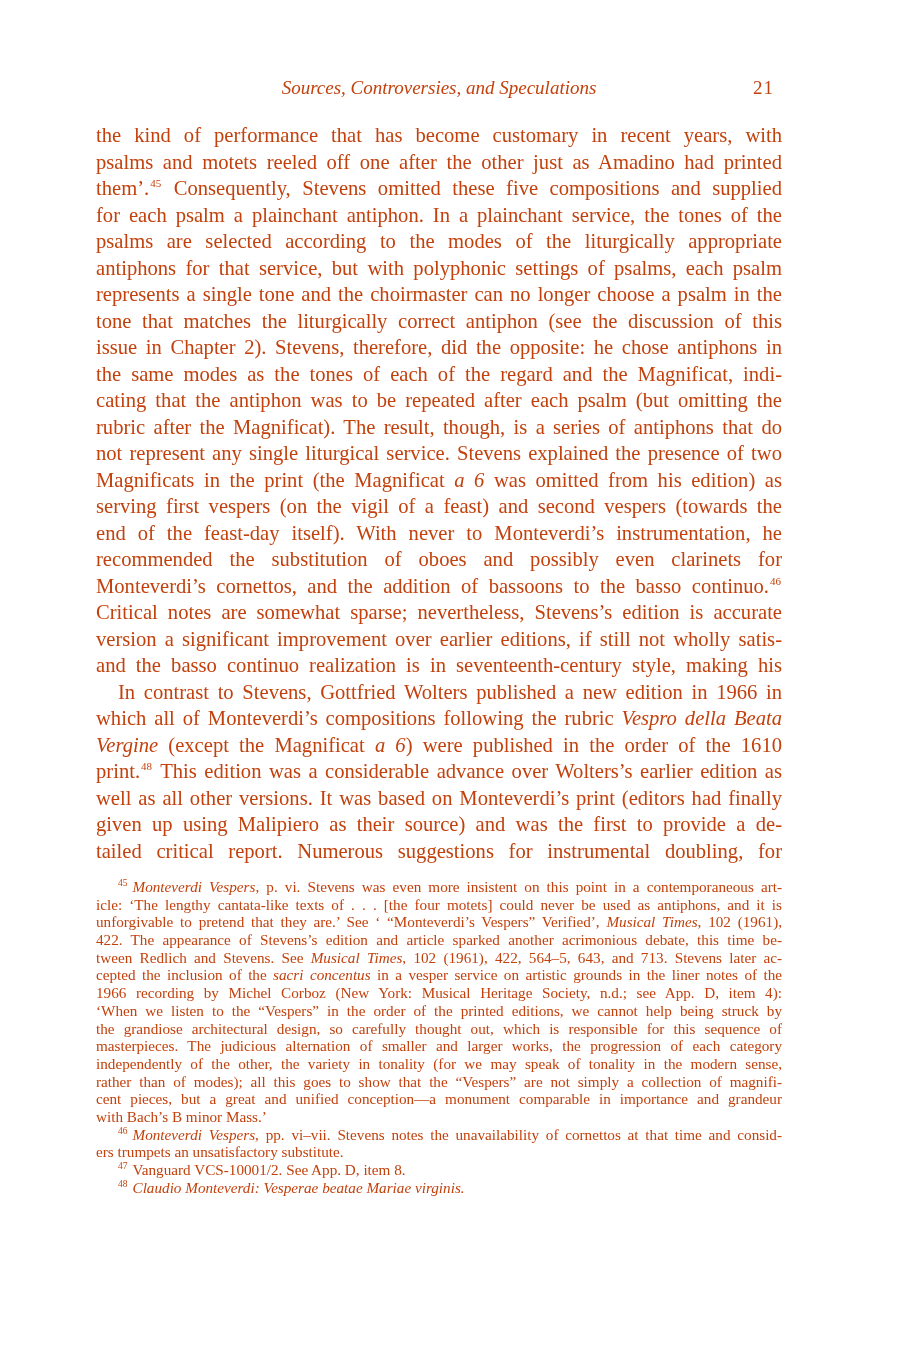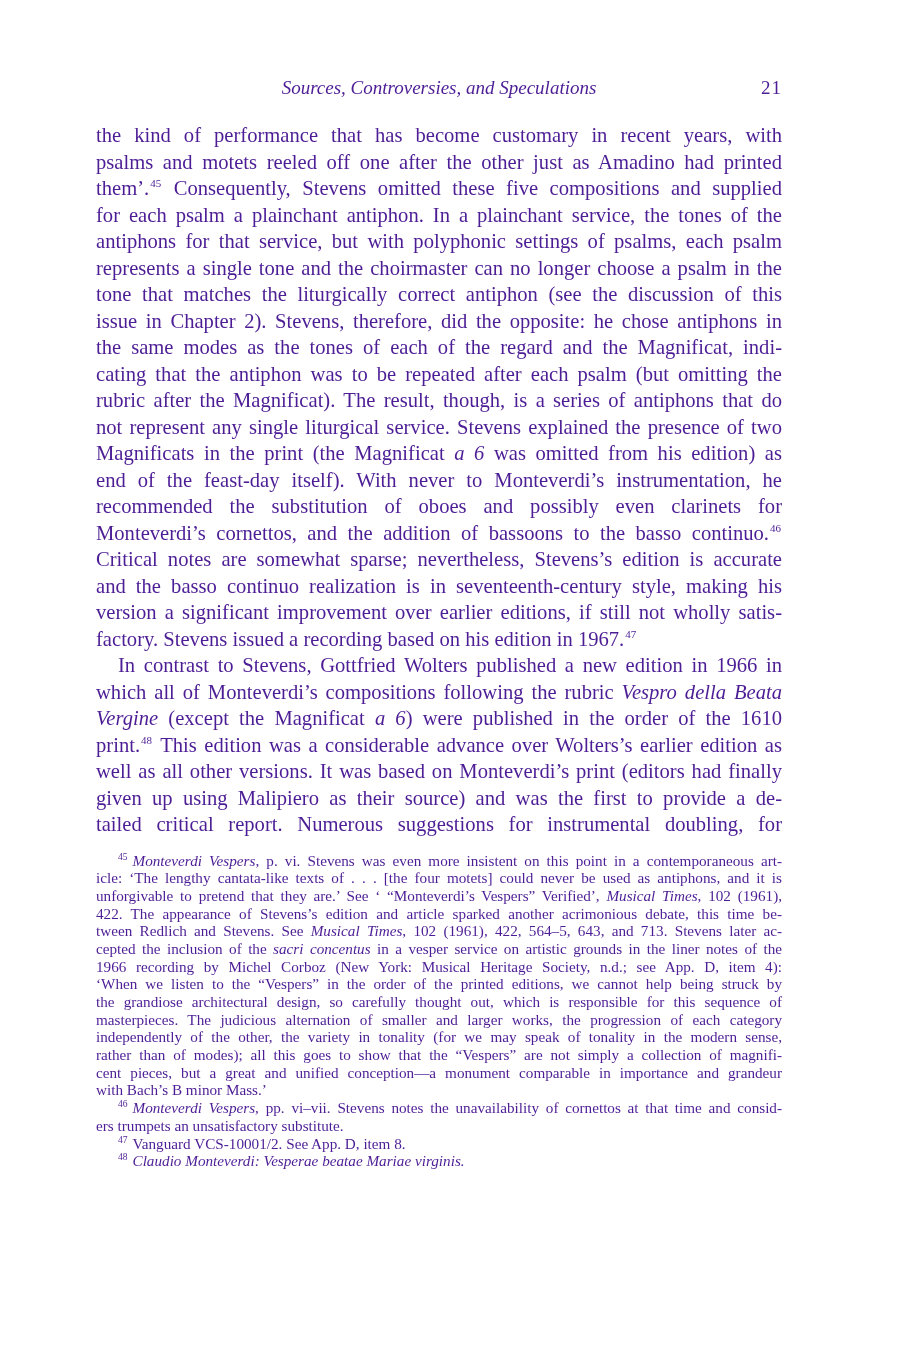--- a/index.html
+++ b/index.html
@@ -1,29 +1,29 @@
 <!DOCTYPE html>
 <html><head>
 <meta charset="utf-8">
 <style>
   html, body { margin: 0; padding: 0; background: #ffffff; }
   body { width: 900px; height: 1350px; position: relative; overflow: hidden; }
   .page {
     position: absolute; left: 96px; top: 72px; width: 686px;
-    color: #4c1d95;
+    color: #c2410c;
     font-family: "Liberation Serif", "DejaVu Serif", serif;
   }
   .running-head {
     position: relative; height: 32px; font-size: 19px; line-height: 32px;
   }
   .running-head .title {
     position: absolute; left: 0; right: 0; text-align: center; font-style: italic;
   }
   .running-head .folio {
-    position: absolute; right: 0; top: 0; letter-spacing: 1px;
+    position: absolute; right: 8px; top: 0; letter-spacing: 1px;
   }
   .body { font-size: 20.6px; line-height: 26.5px; margin-top: 18px; }
   .ln {
     display: block; white-space: nowrap; text-align: justify; text-align-last: justify;
     height: 26.5px; overflow: visible;
   }
   .ln.last { text-align-last: left; }
   .ln.indent { padding-left: 22px; }
   sup.ref { font-size: 11px; vertical-align: 0; position: relative; top: -8px; margin: 0 1px; }
   .footnotes { margin-top: 14px; font-size: 15.2px; line-height: 17.7px; }
@@ -41,36 +41,37 @@
     <span class="title">Sources, Controversies, and Speculations</span>
     <span class="folio">21</span>
   </div>
 
   <div class="body" id="body-text">
       <div>
         <span class="ln">the kind of performance that has become customary in recent years, with</span>
         <span class="ln">psalms and motets reeled off one after the other just as Amadino had printed</span>
         <span class="ln">them’.<sup class="ref">45</sup> Consequently, Stevens omitted these five compositions and supplied</span>
         <span class="ln">for each psalm a plainchant antiphon. In a plainchant service, the tones of the</span>
+        <span class="ln">psalms are selected according to the modes of the liturgically appropriate</span>
         <span class="ln">antiphons for that service, but with polyphonic settings of psalms, each psalm</span>
         <span class="ln">represents a single tone and the choirmaster can no longer choose a psalm in the</span>
         <span class="ln">tone that matches the liturgically correct antiphon (see the discussion of this</span>
         <span class="ln">issue in Chapter 2). Stevens, therefore, did the opposite: he chose antiphons in</span>
         <span class="ln">the same modes as the tones of each of the regard and the Magnificat, indi-</span>
         <span class="ln">cating that the antiphon was to be repeated after each psalm (but omitting the</span>
         <span class="ln">rubric after the Magnificat). The result, though, is a series of antiphons that do</span>
         <span class="ln">not represent any single liturgical service. Stevens explained the presence of two</span>
         <span class="ln">Magnificats in the print (the Magnificat <i>a 6</i> was omitted from his edition) as</span>
+        <span class="ln">serving first vespers (on the vigil of a feast) and second vespers (towards the</span>
         <span class="ln">end of the feast-day itself). With never to Monteverdi’s instrumentation, he</span>
         <span class="ln">recommended the substitution of oboes and possibly even clarinets for</span>
         <span class="ln">Monteverdi’s cornettos, and the addition of bassoons to the basso continuo.<sup class="ref">46</sup></span>
         <span class="ln">Critical notes are somewhat sparse; nevertheless, Stevens’s edition is accurate</span>
+        <span class="ln">version a significant improvement over earlier editions, if still not wholly satis-</span>
         <span class="ln">and the basso continuo realization is in seventeenth-century style, making his</span>
-        <span class="ln">version a significant improvement over earlier editions, if still not wholly satis-</span>
-        <span class="ln last">factory. Stevens issued a recording based on his edition in 1967.<sup class="ref">47</sup></span>
       </div>
       <div>
         <span class="ln indent">In contrast to Stevens, Gottfried Wolters published a new edition in 1966 in</span>
         <span class="ln">which all of Monteverdi’s compositions following the rubric <i>Vespro della Beata</i></span>
         <span class="ln"><i>Vergine</i> (except the Magnificat <i>a 6</i>) were published in the order of the 1610</span>
         <span class="ln">print.<sup class="ref">48</sup> This edition was a considerable advance over Wolters’s earlier edition as</span>
         <span class="ln">well as all other versions. It was based on Monteverdi’s print (editors had finally</span>
         <span class="ln">given up using Malipiero as their source) and was the first to provide a de-</span>
         <span class="ln">tailed critical report. Numerous suggestions for instrumental doubling, for</span>
       </div>

